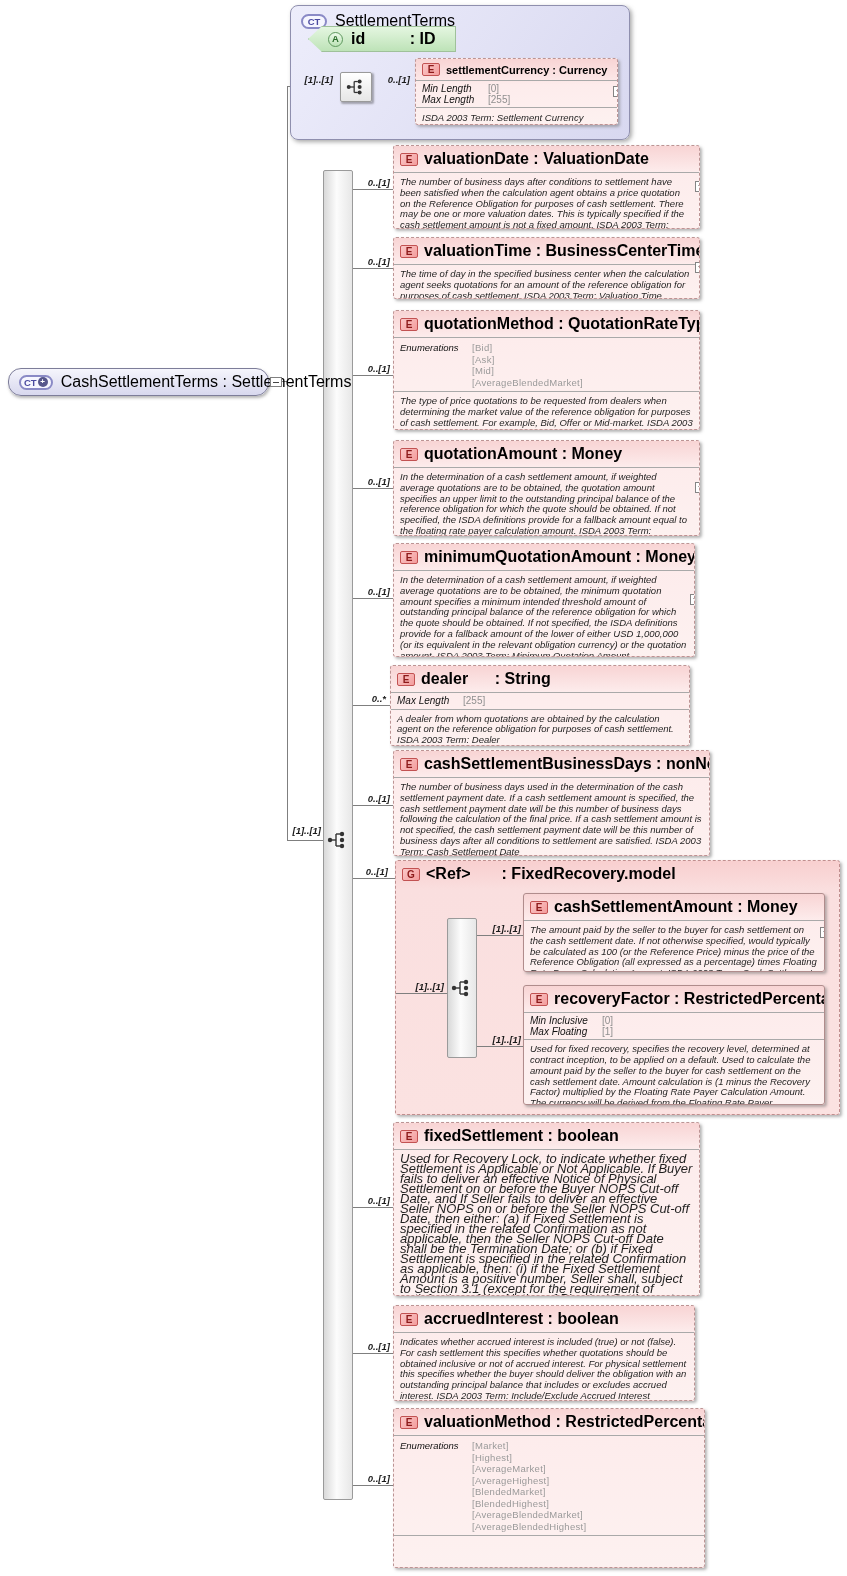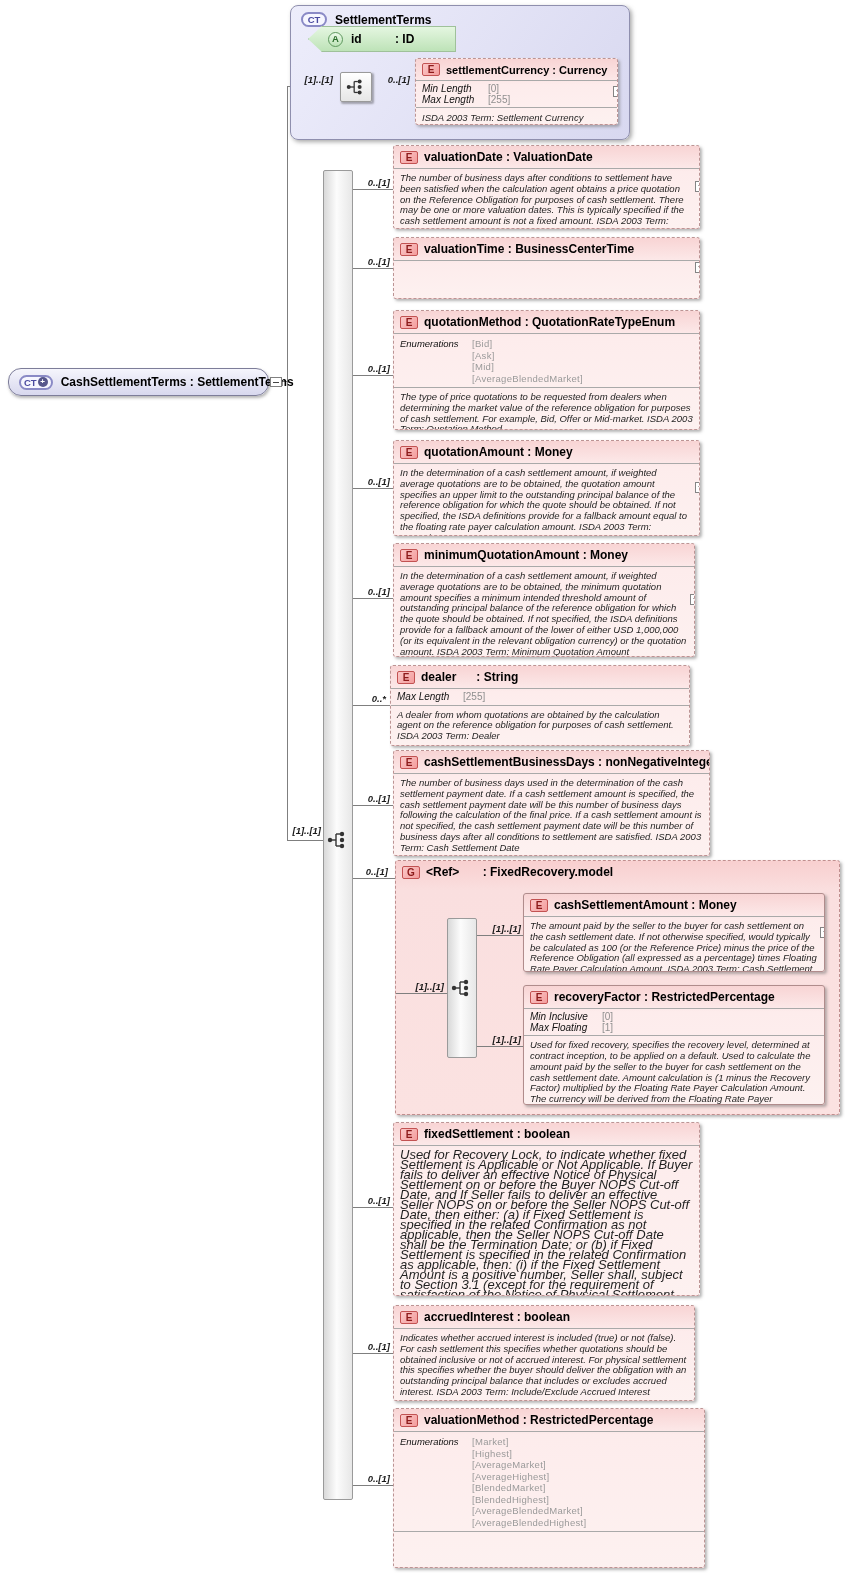--- a/index.html
+++ b/index.html
@@ -13,21 +13,21 @@
 
 .ebox{position:absolute;border:1px dashed #bc9494;border-radius:3px;overflow:hidden;
  background:linear-gradient(to bottom,#f8d4d4,#fdecec 26px,#fdf1f0);box-shadow:2px 2px 3px rgba(110,110,110,.5)}
 .ebox.solid{border-style:solid;border-color:#b08c8c}
 .gbox{position:absolute;border:1px dashed #c08f8f;border-radius:3px;
  background:linear-gradient(to bottom,#f8cfcf,#fadfdf 30px,#fbe2e1);box-shadow:2px 2px 3px rgba(110,110,110,.5)}
 .trow{display:flex;align-items:center;gap:6px;padding:4px 6px 3px}
 .badge{display:inline-flex;justify-content:center;font-weight:bold;flex:0 0 auto}
 .badge.e{width:18px;height:13px;font-size:10px;color:#8c1a1a;border:1px solid #c25252;border-radius:2px;
  background:linear-gradient(135deg,#fbc9c9,#f39c9c)}
-.etitle{font-weight:bold;font-size:12px;color:#000;white-space:pre}
+.etitle{font-weight:bold;font-size:16px;color:#000;white-space:pre}
 .sep{border-top:1px solid #a9a9a9;margin:1px 0}
 .desc{padding:3px 6px 2px;font-style:italic;font-size:9.5px;line-height:10.8px;color:#1f1f1f;overflow:hidden}
 .desc.tight{font-size:13px;line-height:10px}
 .facets{padding:2px 6px 1px}
 .frow{display:flex;font-size:10px;line-height:10.6px}
 .flabel{font-style:italic;color:#111;width:66px;flex:0 0 auto}
 .fvalue{color:#8f8f8f}
 .enums{display:flex;padding:3px 6px 2px;font-size:9.5px}
 .enums .flabel{width:72px}
 .evals{color:#9a9a9a;white-space:pre-line;line-height:11.5px;letter-spacing:.3px}
@@ -41,21 +41,21 @@
  border-radius:2px;box-shadow:1.5px 1.5px 2px rgba(0,0,0,.3);display:flex;align-items:center;justify-content:center}
 
 .ctbox{position:absolute;border:1px solid #8f8fae;border-radius:8px;
  background:linear-gradient(125deg,#ededfb,#d8d8f0);box-shadow:2px 2px 4px rgba(100,100,100,.55)}
 .rootbox{position:absolute;display:flex;align-items:center;gap:8px;padding:0 10px;border:1px solid #7d7d99;border-radius:13px;
  background:linear-gradient(to bottom,#f5f5fc,#d8d8ee);box-shadow:1px 2px 3px rgba(110,110,110,.5)}
 .badge.ct{height:15px;min-width:26px;border:2px solid #8a8ac6;border-radius:8px;color:#4a4aa0;font-size:9.5px;
  background:#f6f6ff;padding:0 3px;gap:1px}
 .ctplus{display:inline-flex;align-items:center;justify-content:center;width:10px;height:10px;border-radius:50%;
  background:#56568c;color:#fff;font-size:8px;line-height:10px;font-weight:bold}
-.cttitle{font-weight:bold;font-size:12px;color:#000;white-space:pre}
+.cttitle{font-weight:normal;font-size:16px;color:#000;white-space:pre}
 .attrtag{position:absolute;display:flex;align-items:center;gap:8px;padding:0 8px 0 20px;height:26px;
  clip-path:polygon(14px 0,100% 0,100% 100%,14px 100%,0 50%);
  background:linear-gradient(to bottom,#e6f7e2,#bce2b6);box-shadow:inset 0 0 0 1px #9fc19a}
 .badge.a{width:15px;height:15px;border-radius:50%;border:1px solid #5d975d;background:linear-gradient(#ecfaea,#bce3b6);
  color:#2c6e2c;font-size:9.5px}
 .hbox{position:absolute;width:12px;height:10px;background:#fff;border:1px solid #808080;display:flex;align-items:center;justify-content:center}
 .hbox .dash{width:6px;height:1px;background:#444}
 </style>
 </head>
 <body>
@@ -175,20 +175,21 @@
     <div class="desc">The number of business days after conditions to settlement have been satisfied when the calculation agent obtains a price quotation on the Reference Obligation for purposes of cash settlement. There may be one or more valuation dates. This is typically specified if the cash settlement amount is not a fixed amount. ISDA 2003 Term: Valuation Date</div>
     <span class="plus">+</span>
   </div>
 
   <div class="ebox" style="left:393px;top:237px;width:307px;height:62px">
     <div class="trow">
         <span class="badge e">E</span>
       <span class="etitle">valuationTime : BusinessCenterTime</span>
       </div>
     <div class="sep"></div>
+    <div class="desc">The time of day in the specified business center when the calculation agent seeks quotations for an amount of the reference obligation for purposes of cash settlement. ISDA 2003 Term: Valuation Time</div>
     <span class="plus">+</span>
   </div>
 
   <div class="ebox" style="left:393px;top:310px;width:307px;height:120px">
     <div class="trow">
         <span class="badge e">E</span>
       <span class="etitle">quotationMethod : QuotationRateTypeEnum</span>
       </div>
     <div class="sep"></div>
     <div class="enums">

